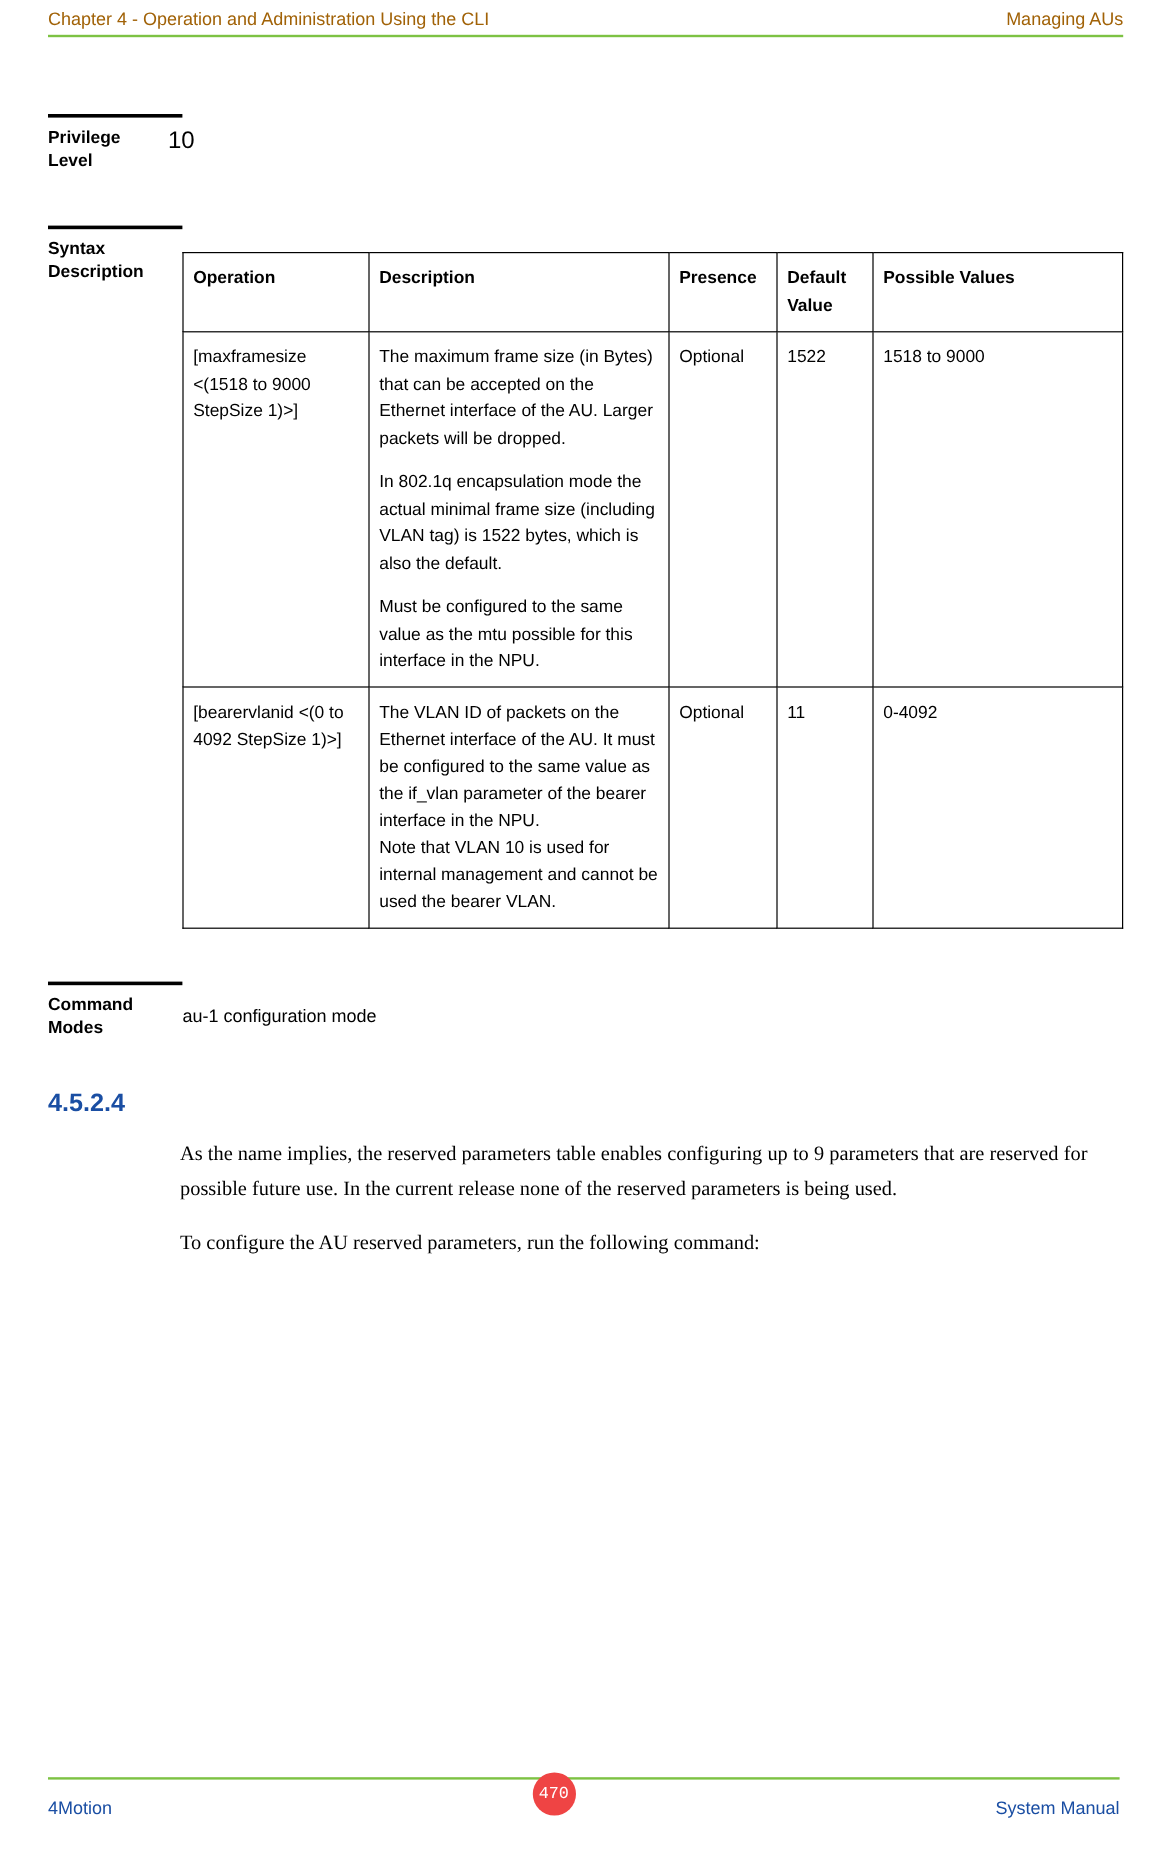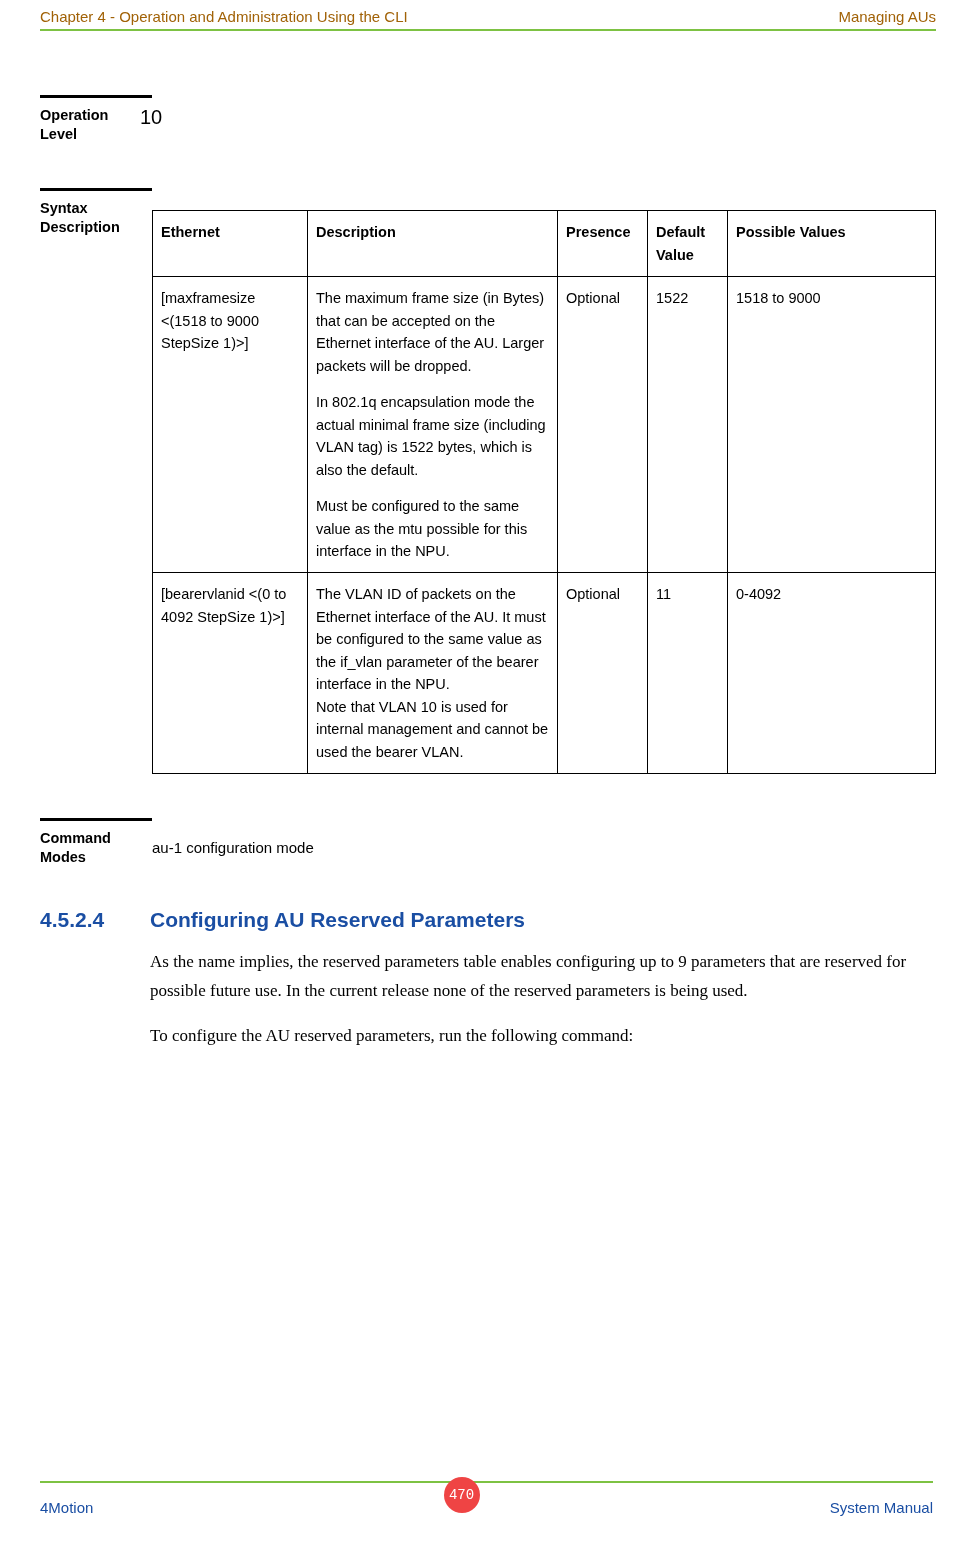--- a/index.html
+++ b/index.html
@@ -120,38 +120,38 @@
 
 <div class="header">
   <span>Chapter 4 - Operation and Administration Using the CLI</span>
   <span>Managing AUs</span>
 </div>
 
 <div class="content">
 
   <div class="section-block" style="width:112px;">
     <div class="section-label">
-      <span>Operation</span><br>
+      <span>Privilege</span><br>
       <span>Level</span>
     </div>
     <div class="section-content" style="padding-left:0;">10</div>
   </div>
 
   <div class="section-block" style="width:112px; border-top:3px solid #000;">
     <div class="section-label">
       <span>Syntax</span><br>
       <span>Description</span>
     </div>
   </div>
 
   <div style="margin-top:-70px; margin-left:112px; margin-bottom:44px;">
     <table class="param-table">
       <thead>
         <tr>
-          <th style="width:155px;">Ethernet</th>
+          <th style="width:155px;">Operation</th>
           <th style="width:250px;">Description</th>
           <th style="width:90px;">Presence</th>
           <th style="width:80px;">Default Value</th>
           <th>Possible Values</th>
         </tr>
       </thead>
       <tbody>
         <tr>
           <td>[maxframesize &lt;(1518 to 9000 StepSize 1)&gt;]</td>
           <td class="desc-cell">
@@ -180,21 +180,20 @@
   <div class="section-block" style="width:112px;">
     <div class="section-label">
       <span>Command</span><br>
       <span>Modes</span>
     </div>
   </div>
   <div style="margin-top:-80px; margin-left:112px; margin-bottom:52px; padding-top:8px; font-size:15px;">au-1 configuration mode</div>
 
   <div class="sub-heading">
     <span class="sub-num">4.5.2.4</span>
-    <span class="sub-title">Configuring AU Reserved Parameters</span>
   </div>
 
   <div class="body-text">
     <p>As the name implies, the reserved parameters table enables configuring up to 9 parameters that are reserved for possible future use. In the current release none of the reserved parameters is being used.</p>
     <p>To configure the AU reserved parameters, run the following command:</p>
   </div>
 
 </div>
 
 <div class="footer">

